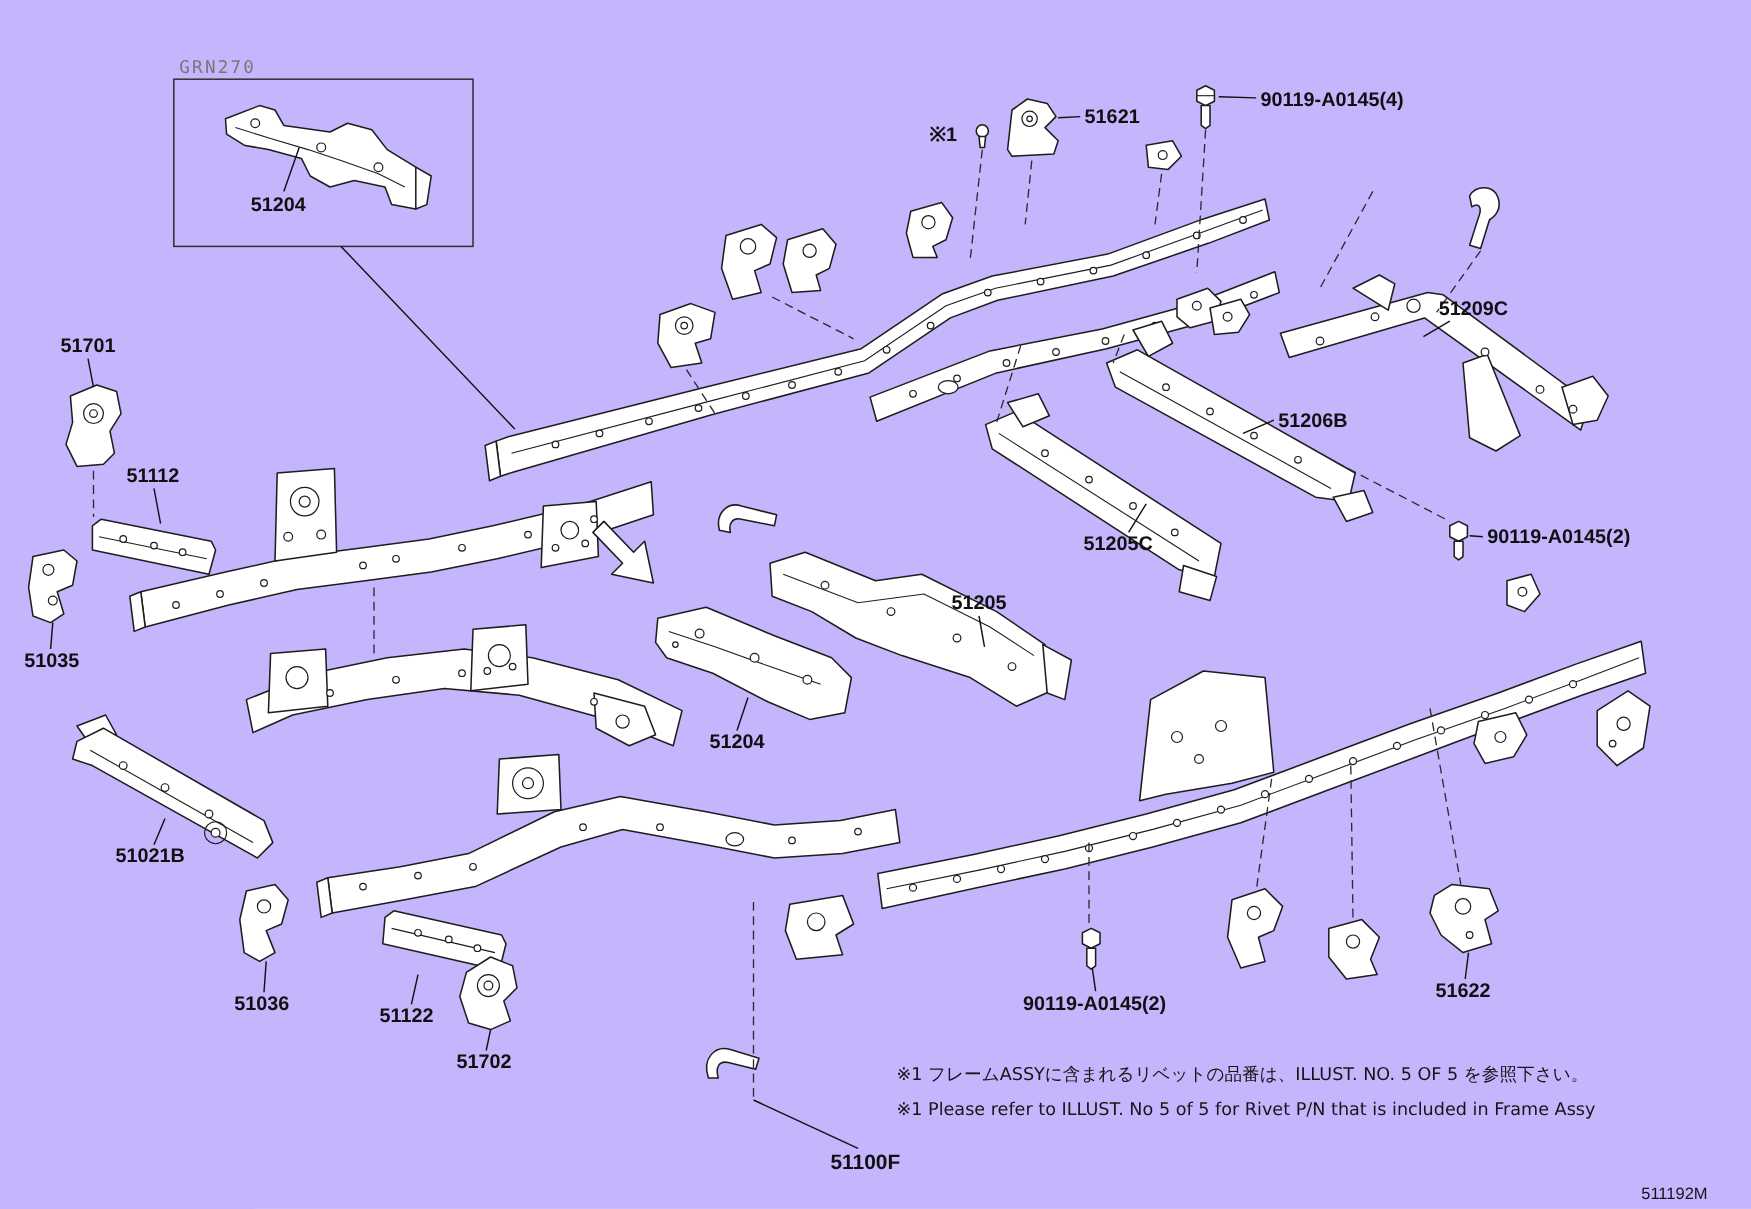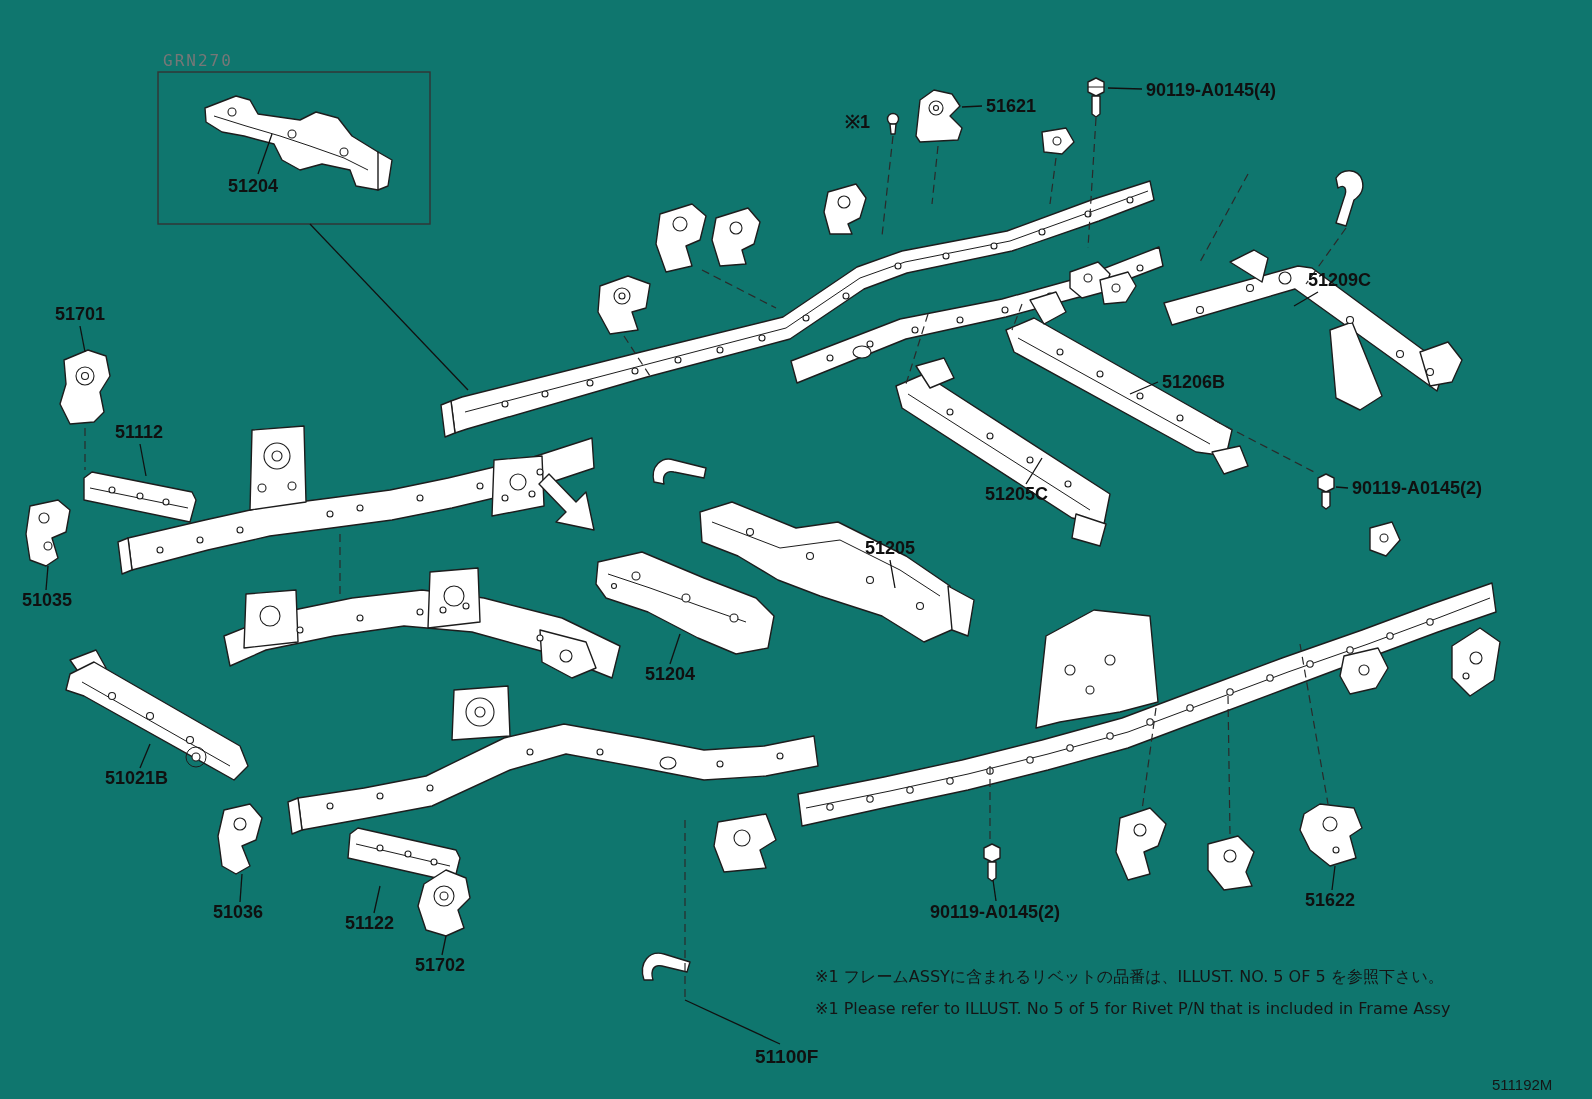--- a/index.html
+++ b/index.html
@@ -1,16 +1,16 @@
 <!DOCTYPE html>
 <html><head>
 <meta charset="utf-8">
 <style>
   html,body{margin:0;padding:0;background:#ffffff;}
-  .page{position:relative;width:1592px;height:1099px;background:#0f766e;overflow:hidden;
+  .page{position:relative;width:1592px;height:1099px;background:#c4b5fd;overflow:hidden;
         font-family:"Liberation Sans",sans-serif;}
   svg{position:absolute;left:0;top:0;}
   .part{fill:#ffffff;stroke:#1d1d1d;stroke-width:1.4;stroke-linejoin:round;}
   .thin{fill:none;stroke:#1d1d1d;stroke-width:1;}
   .hole{fill:#ffffff;stroke:#1d1d1d;stroke-width:1.1;}
   .leader{stroke:#111111;stroke-width:1.3;fill:none;}
   .dash{stroke:#2a2a2a;stroke-width:1.2;stroke-dasharray:8 5;fill:none;}
   .lbl{font:700 18px "Liberation Sans",sans-serif;fill:#101010;}
   .lbl-big{font:700 19px "Liberation Sans",sans-serif;fill:#101010;}
   .lbl-gray{font:16px "DejaVu Sans Mono",monospace;fill:#777777;letter-spacing:2px;}

